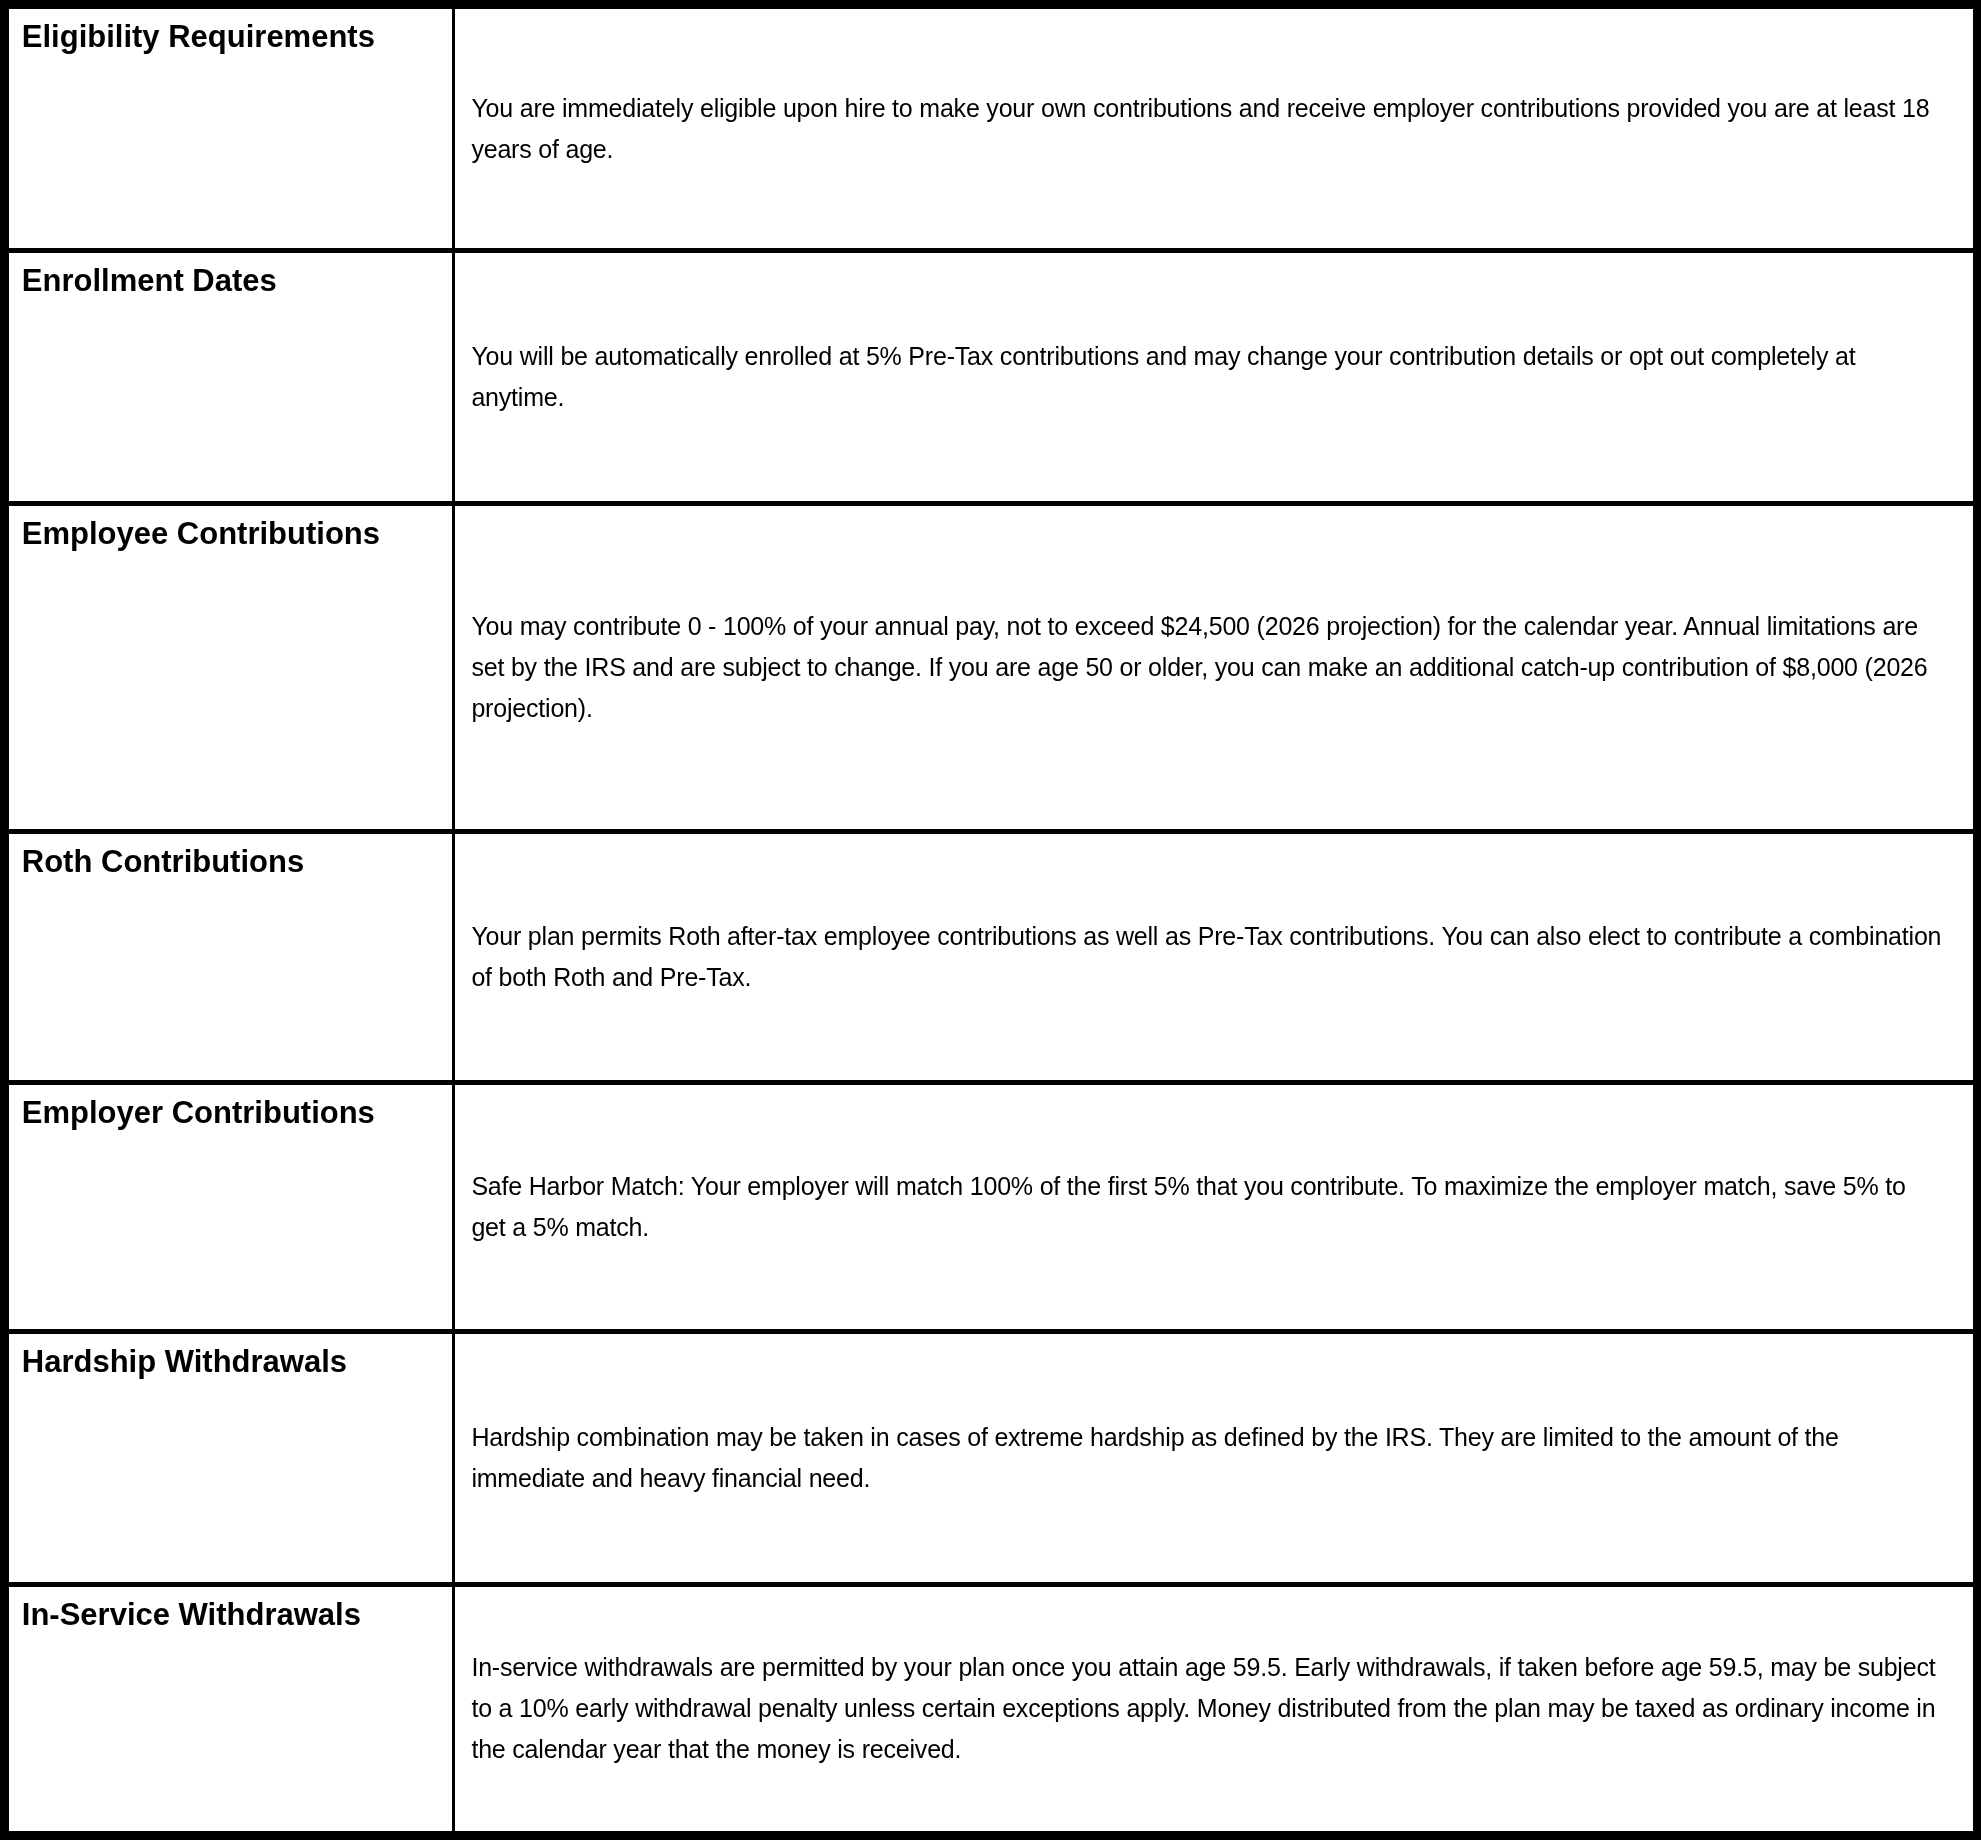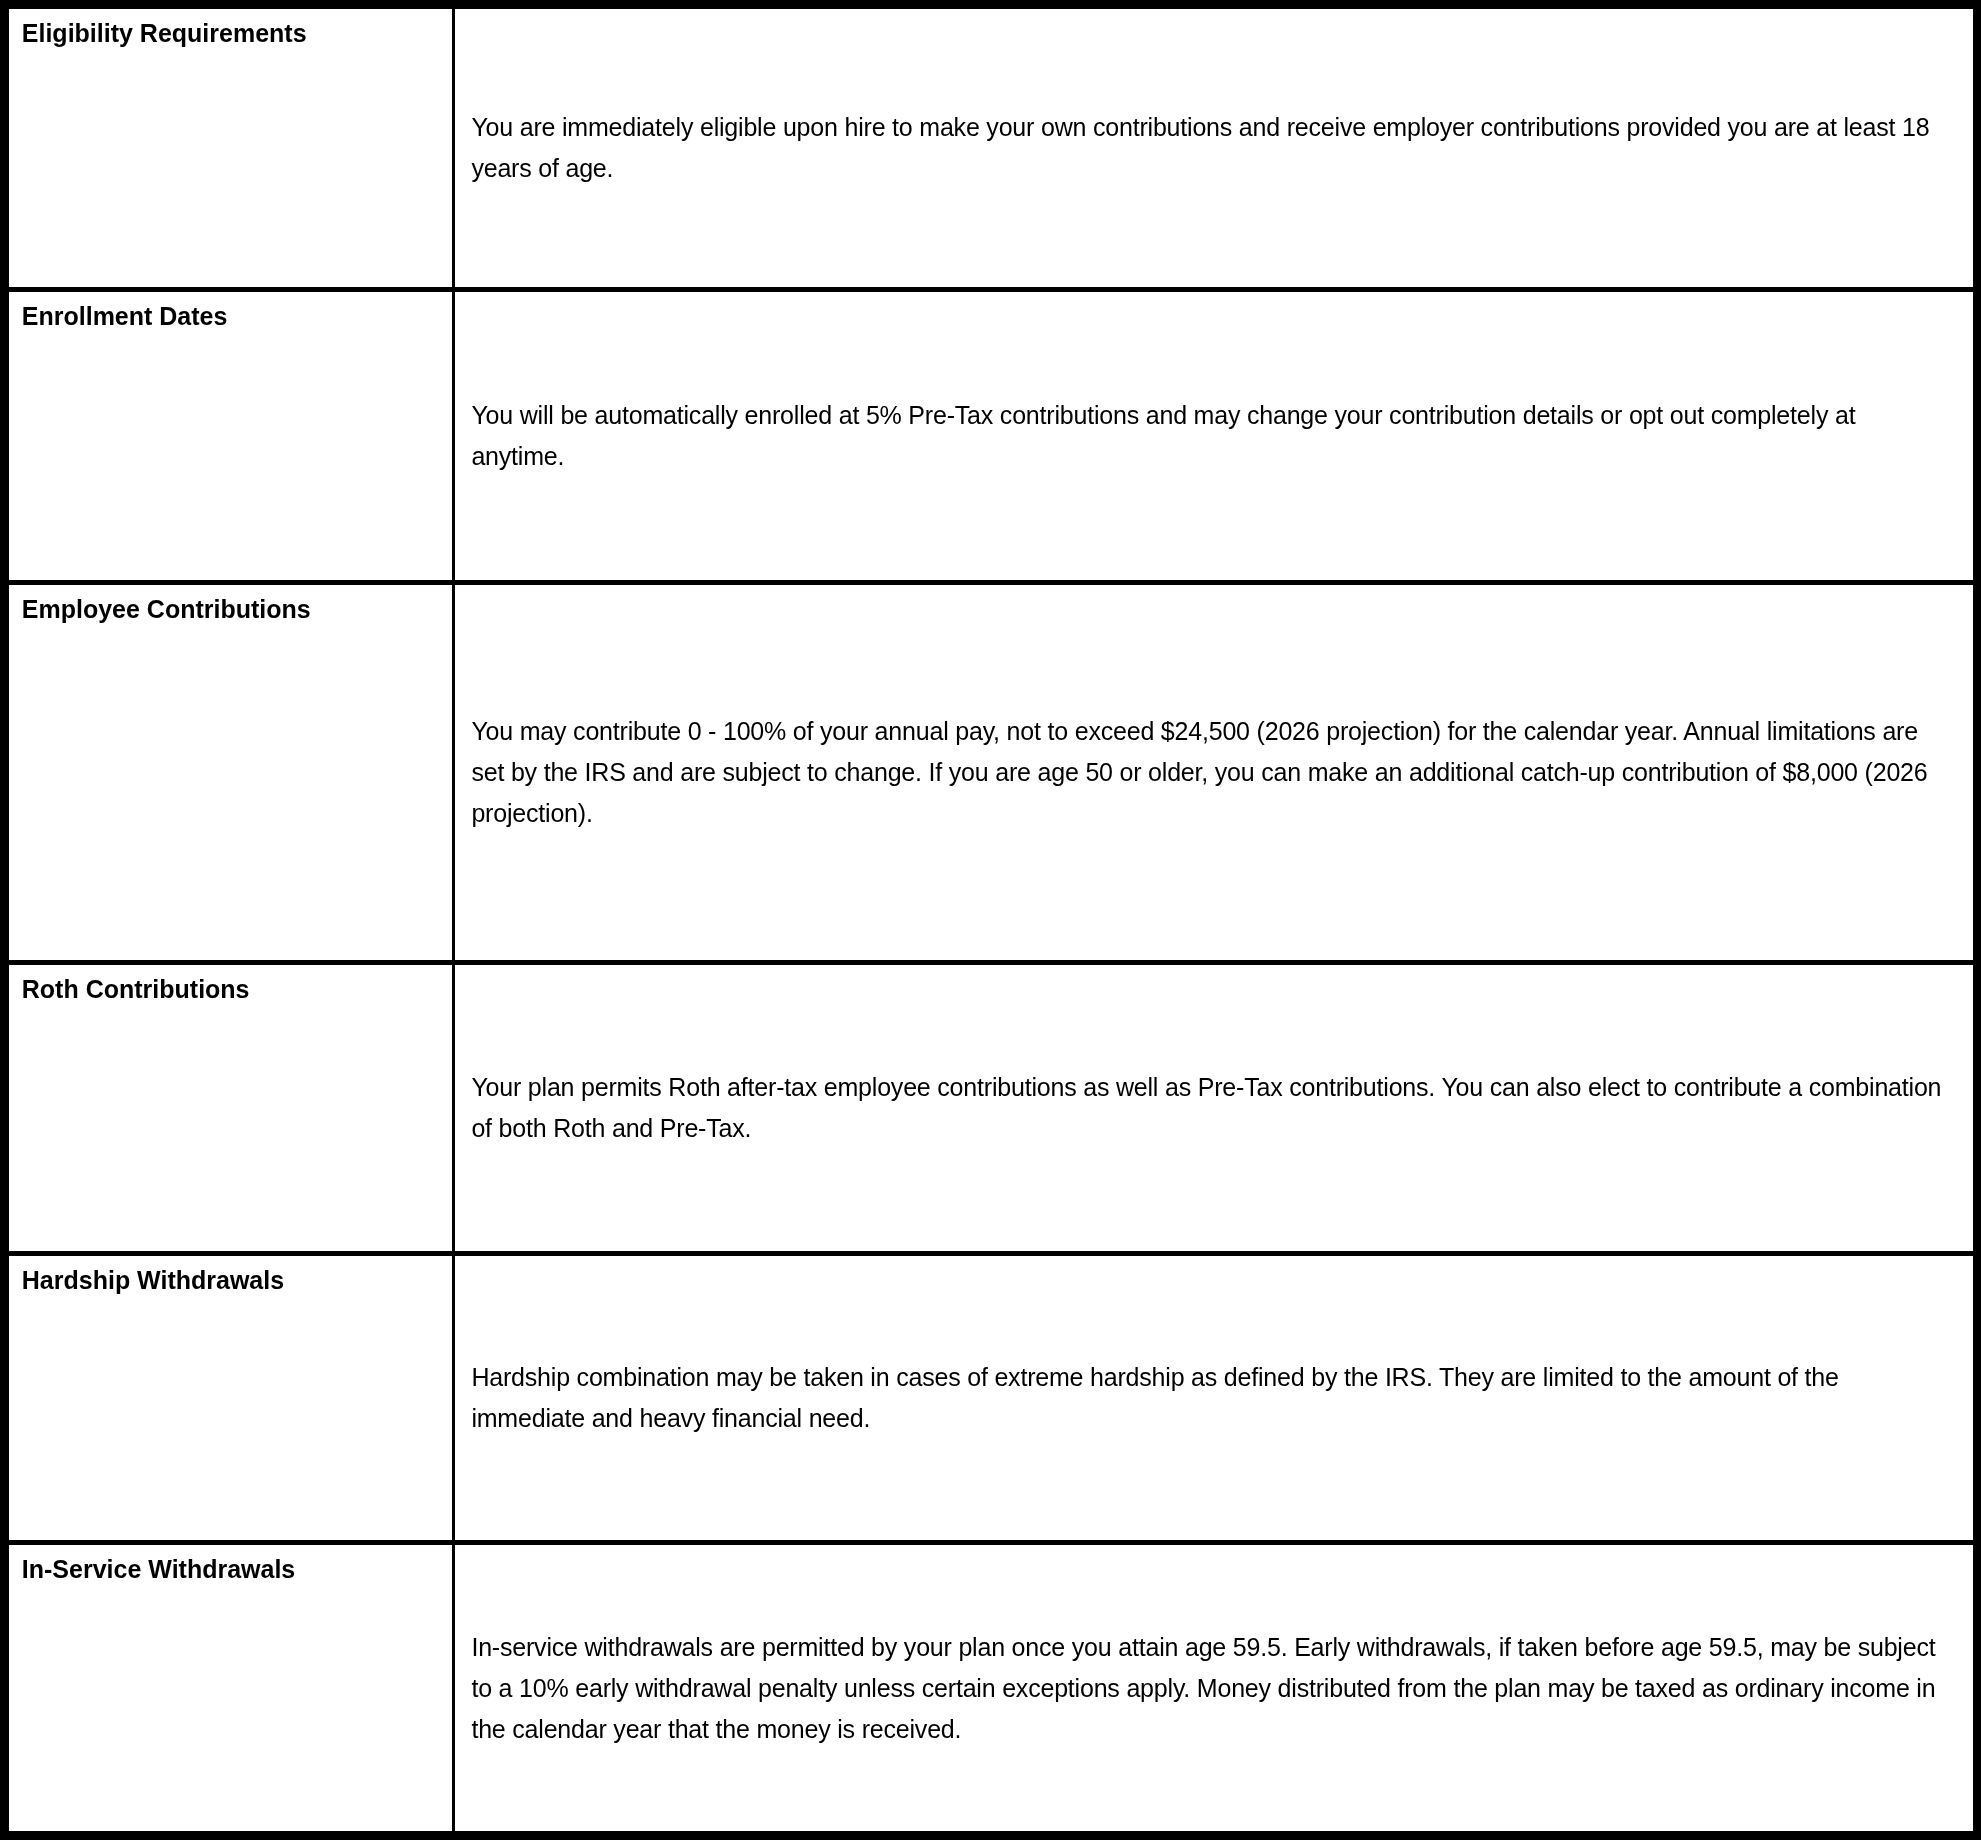--- a/index.html
+++ b/index.html
@@ -25,21 +25,21 @@
     border-top: 5.6px solid #000000;
     border-bottom: 5.6px solid #000000;
     overflow: hidden;
   }
   td.hdr {
     width: 421px;
     vertical-align: top;
     border-right: 3.2px solid #000000;
     padding: 8px 9.6px 8px 12.8px;
     font-weight: bold;
-    font-size: 25px;
+    font-size: 31px;
     line-height: 1.3;
   }
   td.desc {
     vertical-align: middle;
     padding: 8px 29px 8px 16px;
     font-size: 25px;
     line-height: 41px;
     letter-spacing: -0.2px;
   }
   
@@ -87,20 +87,28 @@
       <tr>
     <td class="hdr">
       <span>Roth Contributions</span>
     </td>
     <td class="desc">
       <span>Your plan permits Roth after-tax employee contributions as well as Pre-Tax contributions. You can also elect to contribute a combination of both Roth and Pre-Tax.</span>
     </td>
   </tr>
       <tr>
     <td class="hdr">
+      <span>Employer Contributions</span>
+    </td>
+    <td class="desc">
+      <span>Safe Harbor Match: Your employer will match 100% of the first 5% that you contribute. To maximize the employer match, save 5% to get a 5% match.</span>
+    </td>
+  </tr>
+      <tr>
+    <td class="hdr">
       <span>Hardship Withdrawals</span>
     </td>
     <td class="desc">
       <span>Hardship combination may be taken in cases of extreme hardship as defined by the IRS. They are limited to the amount of the immediate and heavy financial need.</span>
     </td>
   </tr>
       <tr>
     <td class="hdr">
       <span>In-Service Withdrawals</span>
     </td>

